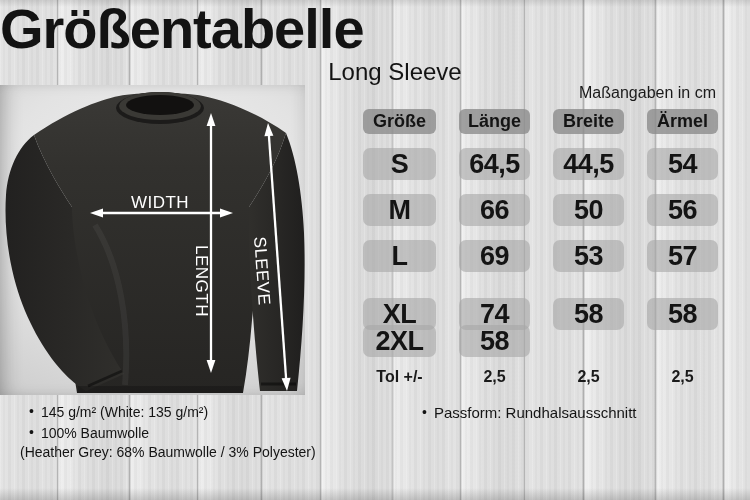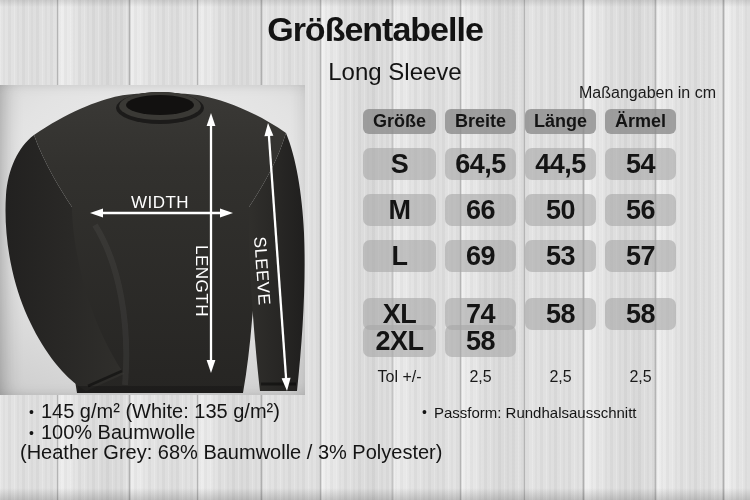--- a/index.html
+++ b/index.html
@@ -14,53 +14,53 @@
         rgba(255,255,255,0.20) 0 1px, rgba(0,0,0,0) 1px 3px,
         rgba(0,0,0,0.025) 3px 5px, rgba(0,0,0,0) 5px 8px,
         rgba(0,0,0,0.03) 8px 11px, rgba(0,0,0,0) 11px 14px),
       repeating-linear-gradient(90deg,
         #e4e4e4 0px, #dedede 30px, #e2e2e2 56px, #b4b4b4 57.5px, #f0f0f0 59px,
         #e1e1e1 80px, #d9d9d9 110px, #e0e0e0 128px, #b4b4b4 129.5px, #eeeeee 131px,
         #e3e3e3 150px, #dddddd 172px, #e4e4e4 196px, #b4b4b4 197.5px, #efefef 199px,
         #e0e0e0 220px, #dadada 240px, #dfdfdf 260px, #b4b4b4 261.5px, #eeeeee 263px);
   }
   .title{
-    position:absolute;top:0;left:0;width:100%;text-align:center;margin:0;
-    font-size:34px;line-height:58px;font-weight:bold;letter-spacing:-1px;color:#131313;
+    position:absolute;top:0;left:0;width:100%;text-align:left;margin:0;
+    font-size:56px;line-height:58px;font-weight:bold;letter-spacing:-1px;color:#131313;
   }
   .subtitle{
     position:absolute;top:58px;left:0;width:100%;text-align:center;
     font-size:24px;line-height:28px;font-weight:normal;color:#131313;padding-left:20px;
   }
   .units-note{
     position:absolute;top:83px;right:34px;
     font-size:16px;line-height:20px;color:#1a1a1a;
   }
   
   .shirt-photo{
     position:absolute;left:0;top:85px;width:305px;height:310px;
     background:radial-gradient(120% 92% at 52% 36%, #f0f0f0 0%, #e3e3e3 45%, #d0d0d0 76%, #b3b3b3 100%);
     box-shadow:inset 12px 0 20px -10px rgba(0,0,0,0.30), inset -8px 0 16px -8px rgba(0,0,0,0.14);
   }
   .shirt-photo svg{display:block;}
   
   .size-table{position:absolute;left:363px;top:109px;width:355px;height:285px;}
   .t-row{
     position:absolute;left:0;width:100%;display:grid;
-    grid-template-columns:73px 71px 71px 71px;column-gap:9px;
+    grid-template-columns:73px 71px 71px 71px;column-gap:23px;
   }
   .pill{display:flex;align-items:center;justify-content:center;color:#141414;}
   .pill-h{height:25px;border-radius:6px;background:rgba(140,140,140,0.80);
           font-size:18px;font-weight:bold;}
   .pill-d{height:32px;border-radius:7px;background:rgba(168,168,168,0.62);
           font-size:27px;font-weight:bold;letter-spacing:-0.5px;}
   .tol-cell{display:flex;align-items:center;justify-content:center;
-            font-size:16px;font-weight:normal;color:#1a1a1a;height:20px;text-align:right;}
+            font-size:16px;font-weight:bold;color:#1a1a1a;height:20px;text-align:right;}
   
-  .notes-left{position:absolute;left:20px;top:402px;font-size:20px;line-height:19.5px;color:#141414;}
+  .notes-left{position:absolute;left:20px;top:402px;font-size:14px;line-height:19.5px;color:#141414;}
   .notes-right{position:absolute;left:413px;top:402px;font-size:15px;line-height:20px;color:#141414;}
   .note-line{white-space:nowrap;}
   .bulleted::before{content:"\2022";display:inline-block;margin:0 7px 0 9px;font-size:14px;vertical-align:1px;}
 </style>
 </head>
 <body>
 
 <div class="stage">
 
   <h1 class="title">Größentabelle</h1>
@@ -130,22 +130,22 @@
       <text x="160" y="123" text-anchor="middle" fill="#ffffff" font-size="17" letter-spacing="0.5" font-family="Liberation Sans, sans-serif">WIDTH</text>
       <text transform="translate(201,196) rotate(90)" text-anchor="middle" dominant-baseline="central" fill="#ffffff" font-size="17" letter-spacing="0.5" font-family="Liberation Sans, sans-serif">LENGTH</text>
       <text transform="translate(262,186) rotate(86)" text-anchor="middle" dominant-baseline="central" fill="#ffffff" font-size="17" letter-spacing="0.5" font-family="Liberation Sans, sans-serif">SLEEVE</text>
     </svg>
   </div>
 
   <div class="size-table">
 
     <div class="t-row" style="top:0">
       <div class="pill pill-h">Größe</div>
+      <div class="pill pill-h">Länge</div>
       <div class="pill pill-h">Breite</div>
-      <div class="pill pill-h">Länge</div>
       <div class="pill pill-h">Ärmel</div>
     </div>
 
     <div class="t-row" style="top:39px">
       <div class="pill pill-d">S</div>
       <div class="pill pill-d">64,5</div>
       <div class="pill pill-d">44,5</div>
       <div class="pill pill-d">54</div>
     </div>
 

